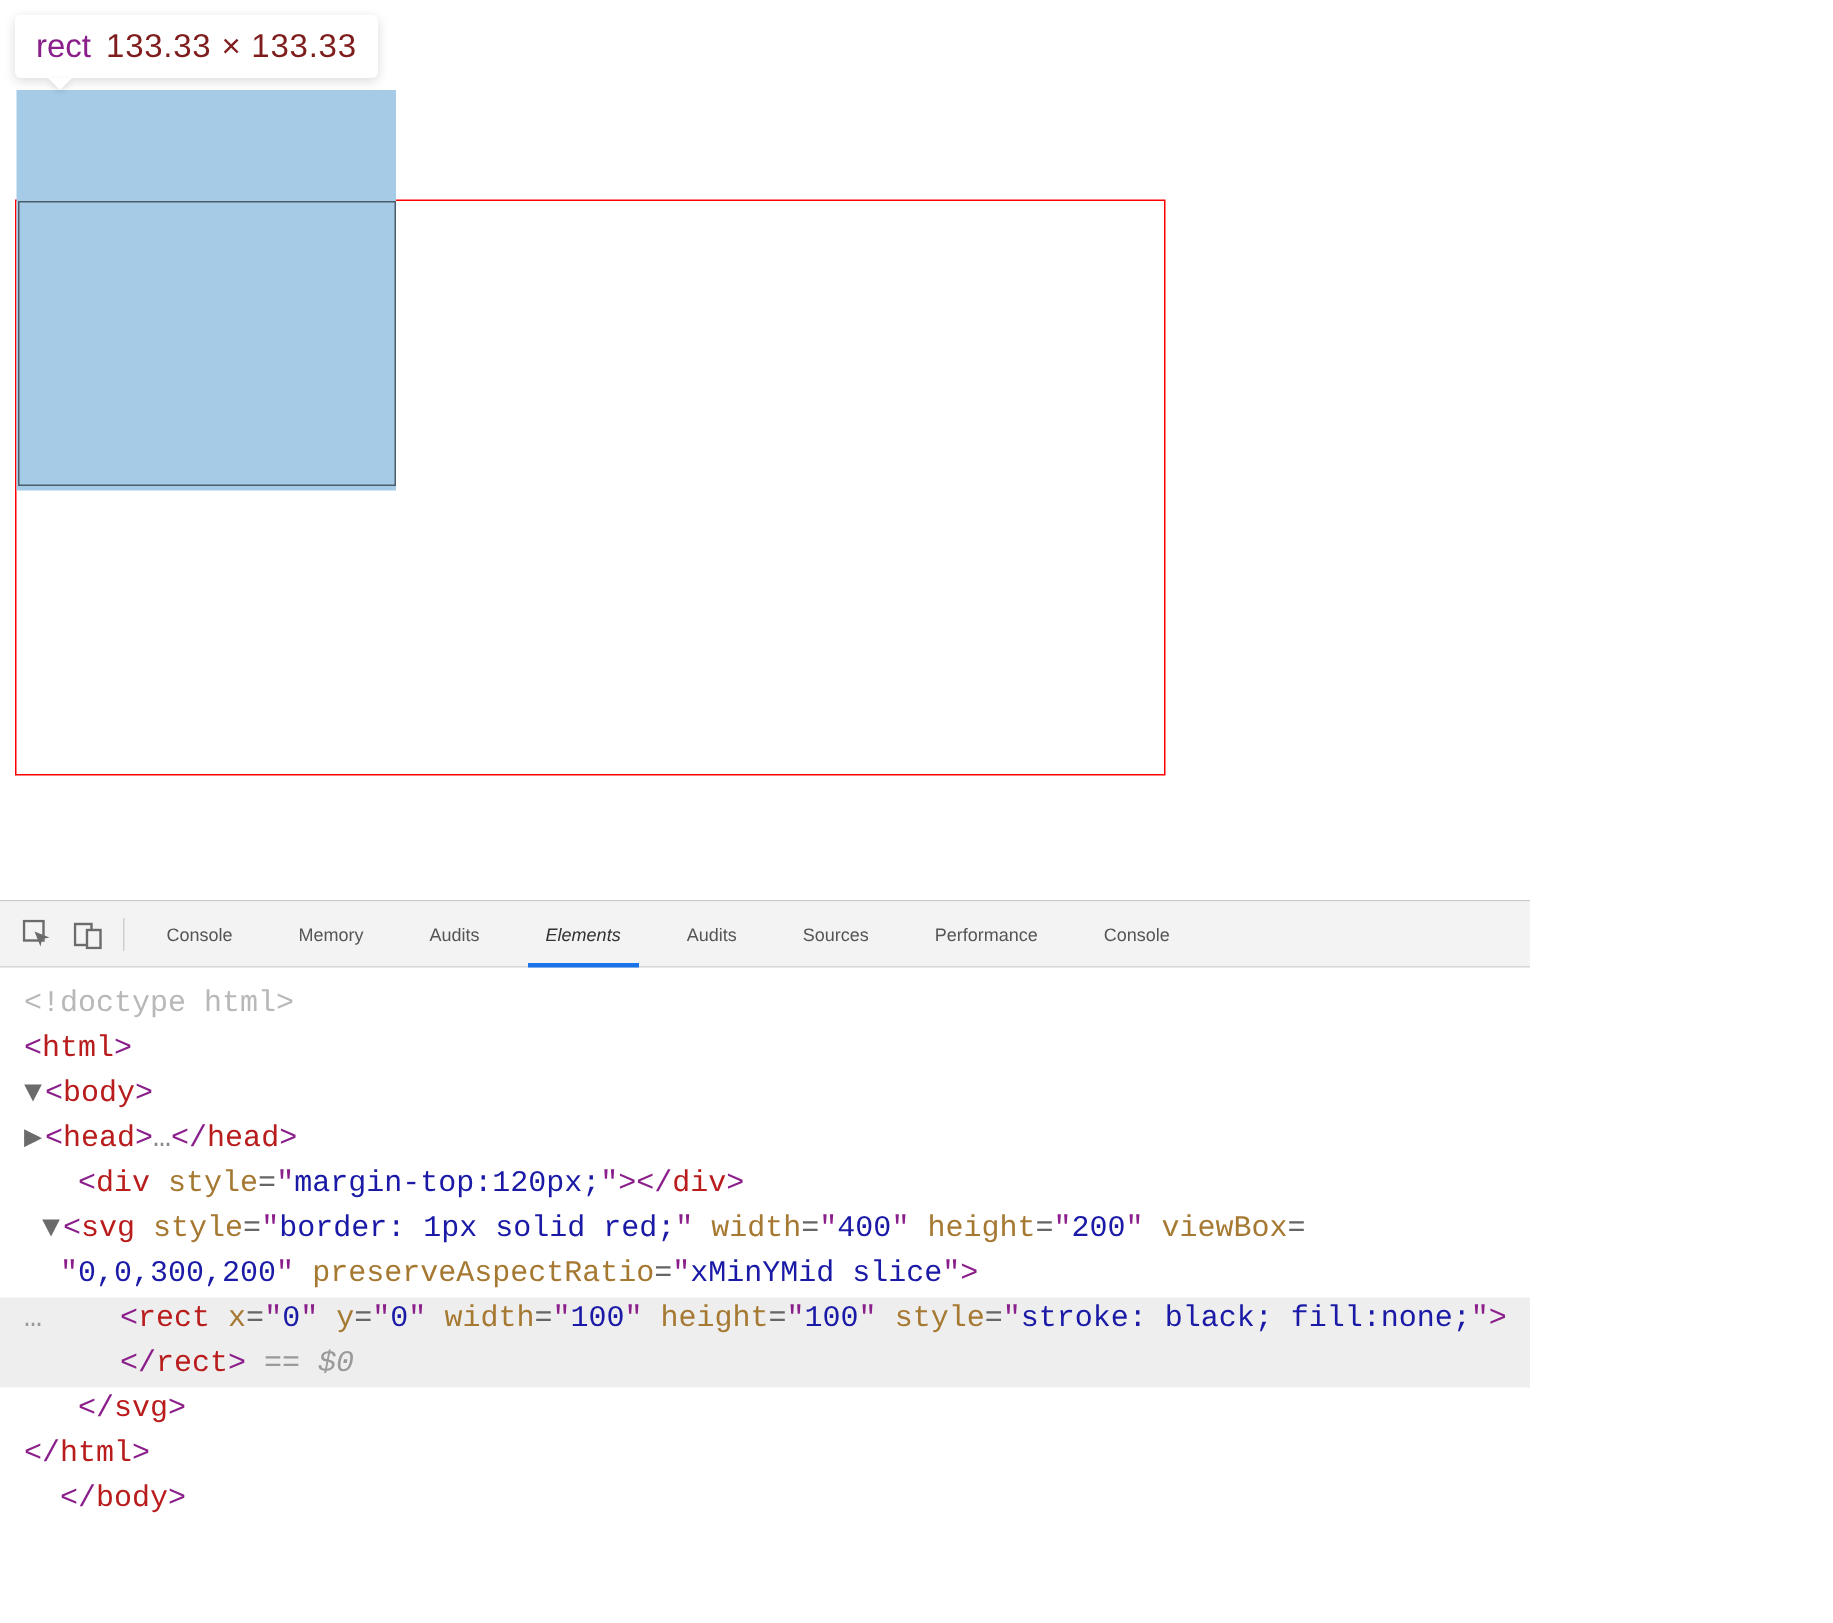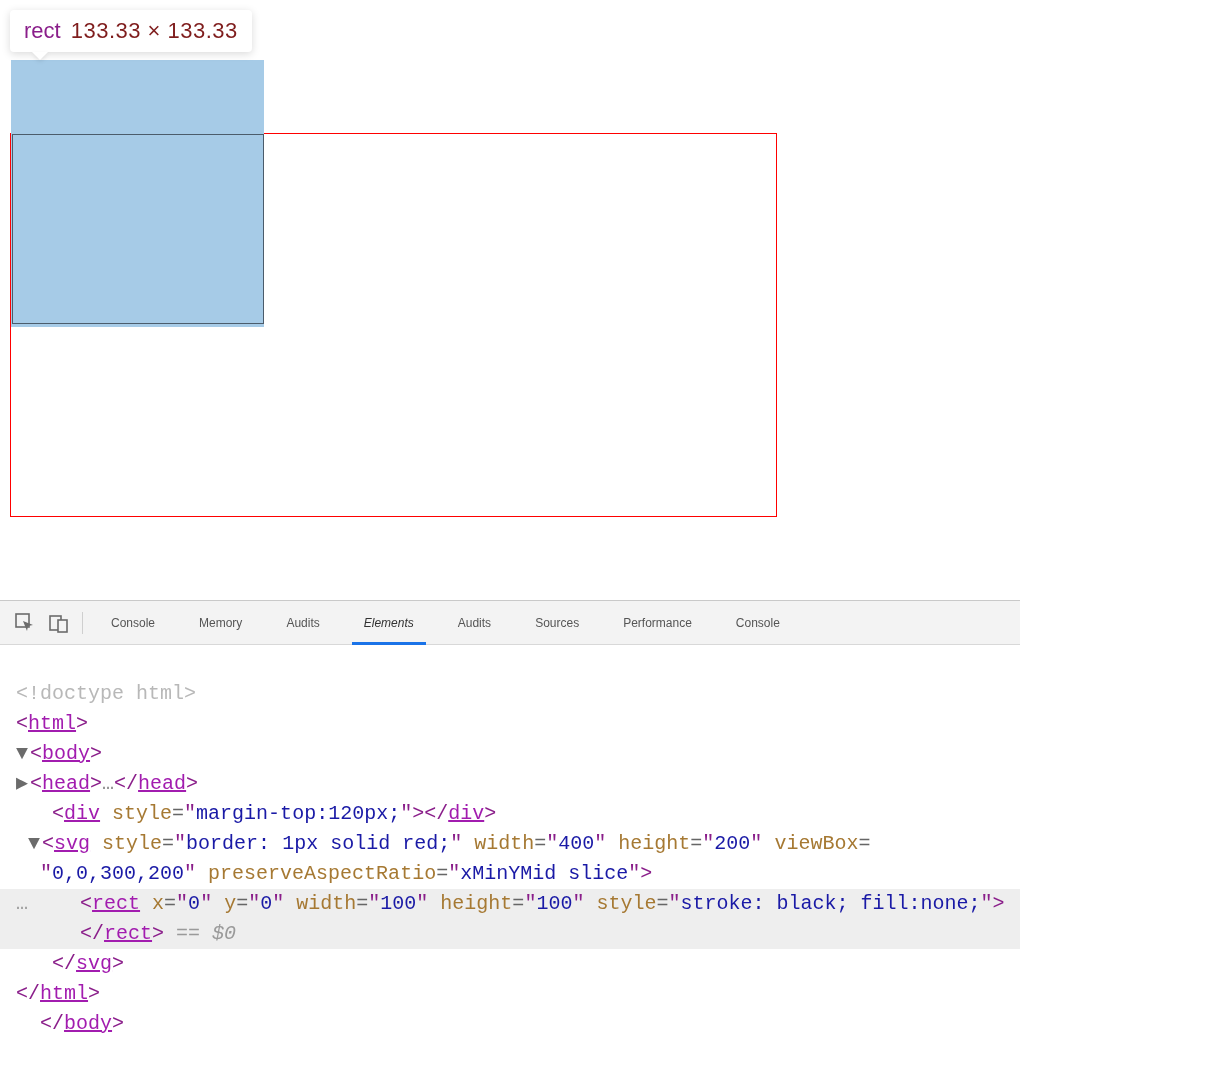--- a/index.html
+++ b/index.html
@@ -17,23 +17,23 @@
   .devtools { flex:1; display:flex; flex-direction:column; border-top:1px solid #c9c9c9;}
   .tabbar { display:flex; align-items:center; height:44px; background:#f3f3f3; border-bottom:1px solid #d8d8d8; font-size:12px; color:#555; padding:0 8px; gap:0;}
   .tabbar .iconbtn { width:34px; height:34px; display:flex; align-items:center; justify-content:center; color:#6b6b6b; }
   .tabbar .sep { width:1px; height:22px; background:#cfcfcf; margin:0 6px;}
   .tabbar .tab { padding:0 22px; height:100%; display:flex; align-items:center; cursor:default; color:#555;}
   .tabbar .tab.active { color:#333; position:relative;font-style:italic;}
   .tabbar .tab.active::after{ content:""; position:absolute; left:10px; right:10px; bottom:-1px; height:3px; background:#1a73e8;}
   
   .elements-panel { flex:1; padding:10px 10px 10px 16px; font-family: Menlo, Consolas, "Liberation Mono", monospace; font-size:20px; line-height:30px; color:#333; overflow:auto;}
   .line { white-space:pre; }
-  .c-doctype { color:#b8b8b8;margin-top:24px;}
+  .c-doctype { color:#b8b8b8;}
   .c-punct { color:#8a1e8a;}
-  .c-tag   { color:#a21caf;text-decoration:underline;}
+  .c-tag   { color:#b91c1c;}
   .c-attr  { color:#a67933;}
   .c-eq    { color:#666;}
   .c-str   { color:#1a1aa6;}
   .c-ellips{ color:#888;}
   .c-sel   { color:#9a9a9a; font-style:italic;}
   .arrow   { color:#6b6b6b; display:inline-block; width:14px;}
   .row-ellipsis { position:absolute; left:0; color:#9a9a9a;}
   .line-wrap { position:relative; padding-left:28px;}
   .hl-row { background:#eeeeee; margin-left:-16px; margin-right:-10px; padding-left:16px;}
   .hl-row .line-wrap { padding-left:28px;}

